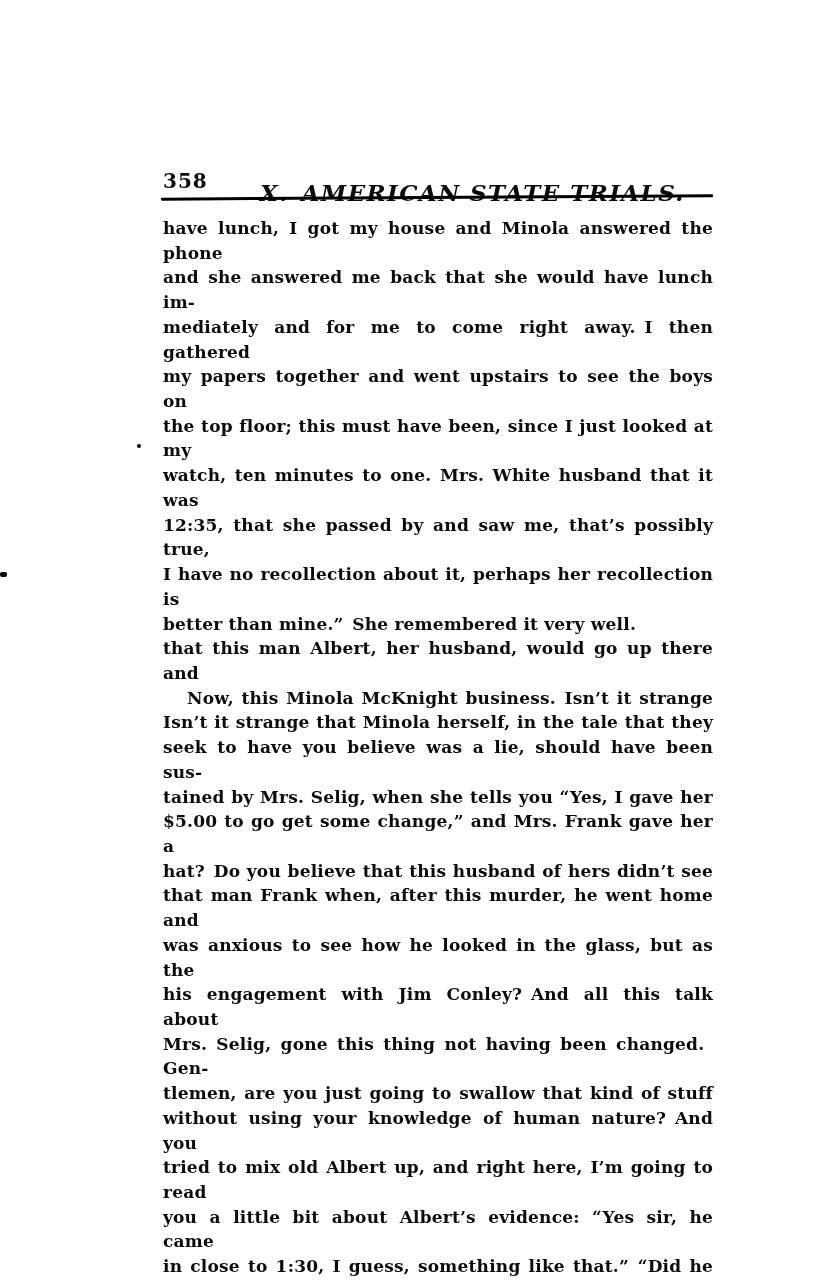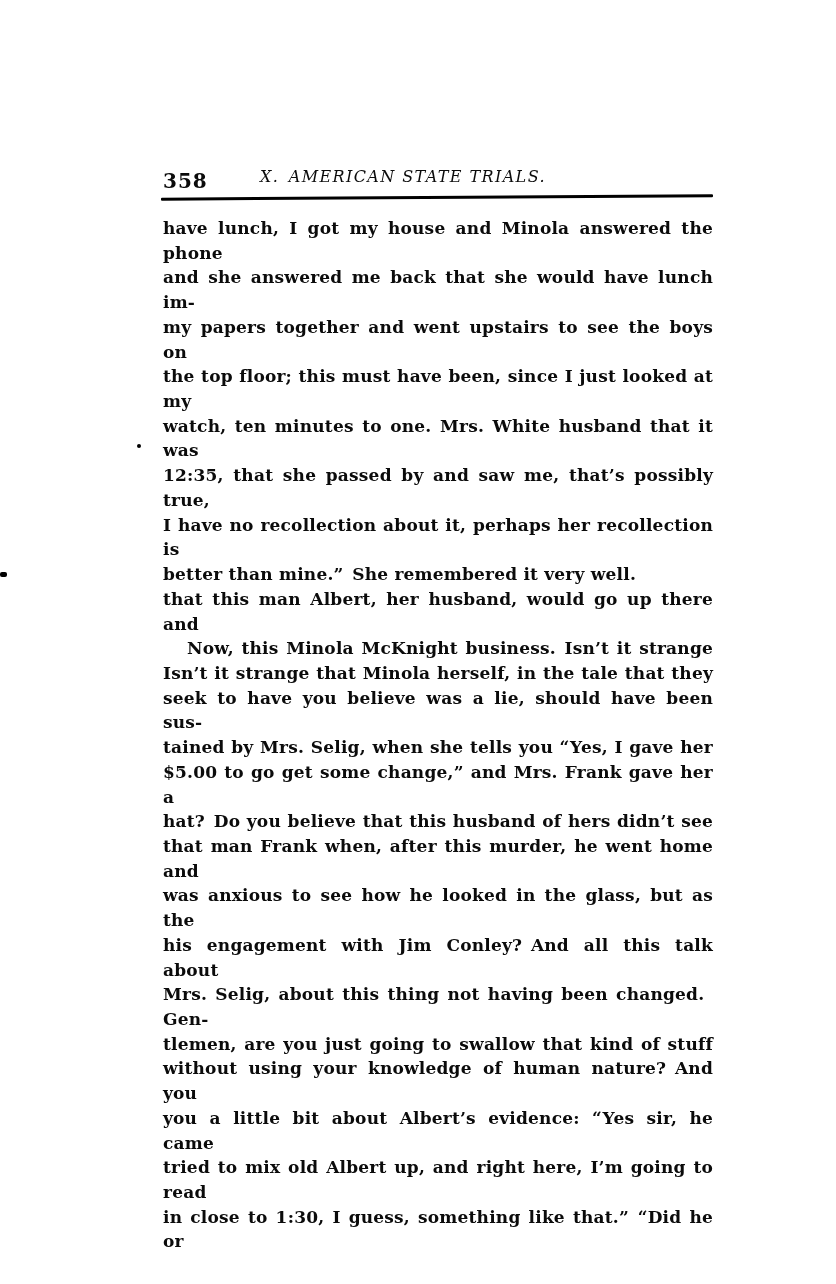--- a/index.html
+++ b/index.html
@@ -24,23 +24,23 @@
     position: absolute;
     left: 0;
     top: 2px;
     font-size: 20px;
     font-weight: bold;
     letter-spacing: 1px;
   }
   .runhead {
     position: absolute;
     left: 97px;
-    top: 0;
-    font-size: 16px;
-    font-weight: normal;
+    top: 12px;
+    font-size: 23px;
+    font-weight: bold;
     font-style: italic;
     letter-spacing: 1.4px;
     white-space: pre;
   }
   .rule {
     position: absolute;
     top: 168px;
     left: 161px;
     width: 552px;
     height: 3px;
@@ -75,38 +75,39 @@
 
 <div class="sheet">
   <div class="header-row">
     <span class="pagenum">358</span>
     <span class="runhead">X. AMERICAN STATE TRIALS.</span>
   </div>
   <div class="rule"></div>
   <div class="bodytext" id="bodytext">
       <div class="line just">have lunch, I got my house and Minola answered the phone</div>
       <div class="line just">and she answered me back that she would have lunch im-</div>
+      <div class="line just">mediately and for me to come right away. I then gathered</div>
       <div class="line just">my papers together and went upstairs to see the boys on</div>
       <div class="line just">the top floor; this must have been, since I just looked at my</div>
       <div class="line just">watch, ten minutes to one. Mrs. White husband that it was</div>
       <div class="line just">12:35, that she passed by and saw me, that’s possibly true,</div>
       <div class="line just">I have no recollection about it, perhaps her recollection is</div>
       <div class="line plain">better than mine.” She remembered it very well.</div>
       <div class="line just">that this man Albert, her husband, would go up there and</div>
       <div class="line just indent">Now, this Minola McKnight business. Isn’t it strange</div>
       <div class="line just">Isn’t it strange that Minola herself, in the tale that they</div>
       <div class="line just">seek to have you believe was a lie, should have been sus-</div>
       <div class="line just">tained by Mrs. Selig, when she tells you “Yes, I gave her</div>
       <div class="line just">$5.00 to go get some change,” and Mrs. Frank gave her a</div>
       <div class="line just">hat? Do you believe that this husband of hers didn’t see</div>
       <div class="line just">that man Frank when, after this murder, he went home and</div>
       <div class="line just">was anxious to see how he looked in the glass, but as the</div>
       <div class="line just">his engagement with Jim Conley? And all this talk about</div>
-      <div class="line just">Mrs. Selig, about this thing not having been changed. Gen-</div>
+      <div class="line just">Mrs. Selig, gone this thing not having been changed. Gen-</div>
       <div class="line just">tlemen, are you just going to swallow that kind of stuff</div>
       <div class="line just">without using your knowledge of human nature? And you</div>
+      <div class="line just">tried to mix old Albert up, and right here, I’m going to read</div>
       <div class="line just">you a little bit about Albert’s evidence: “Yes sir, he came</div>
-      <div class="line just">tried to mix old Albert up, and right here, I’m going to read</div>
       <div class="line just">in close to 1:30, I guess, something like that.” “Did he or</div>
     </div>
   <div class="speck s1"></div>
   <div class="speck s2"></div>
 </div>
 
 </body></html>

